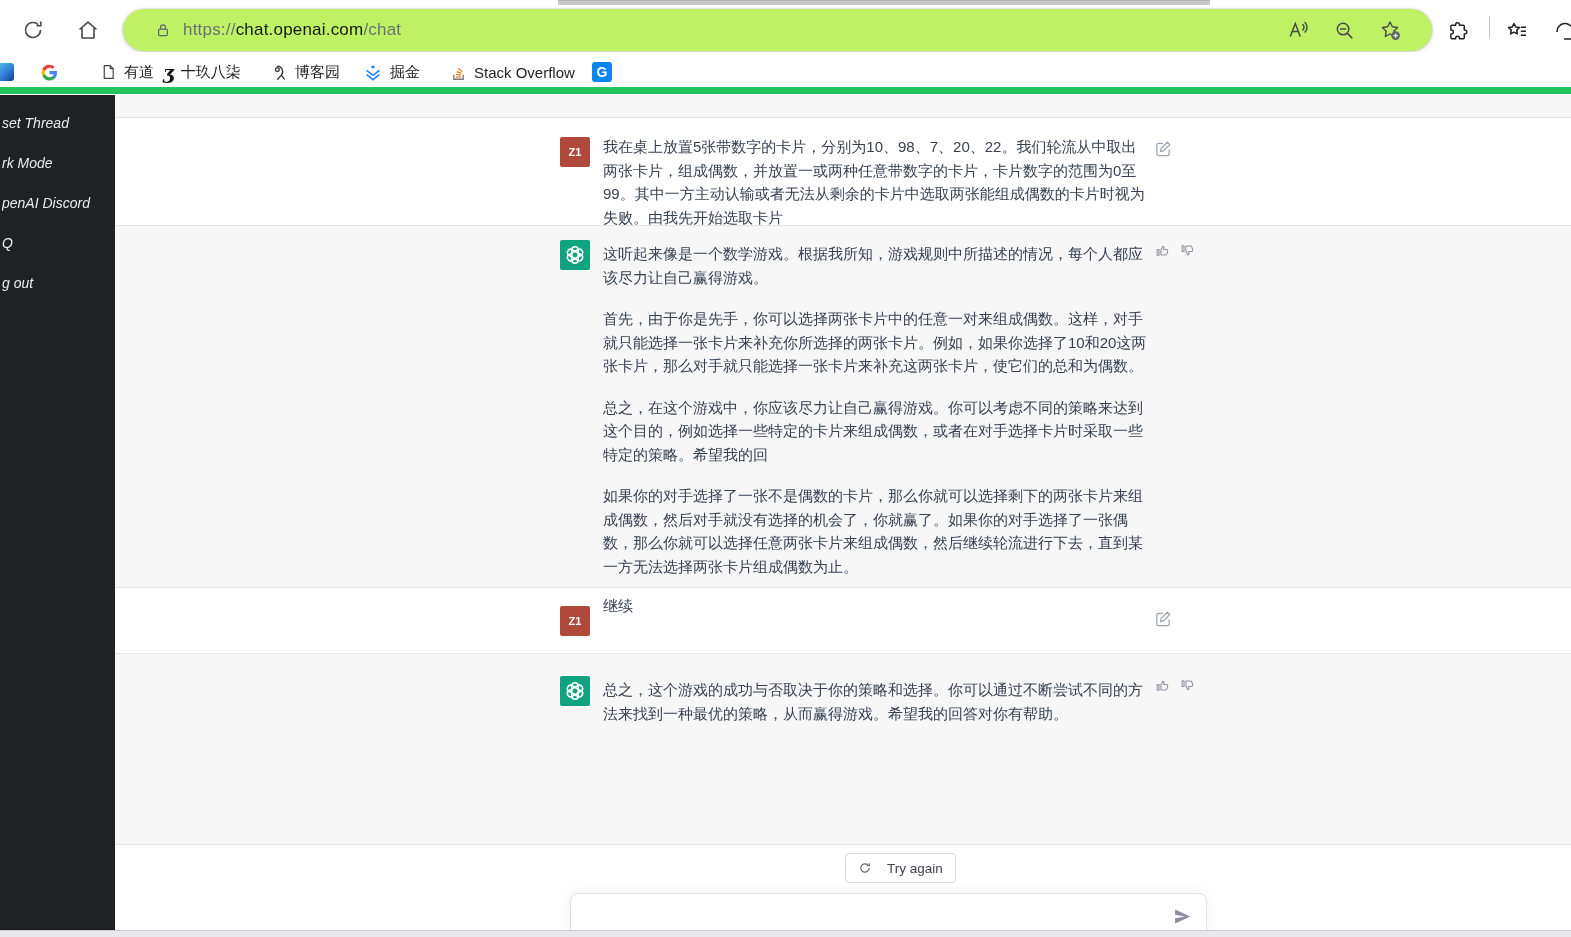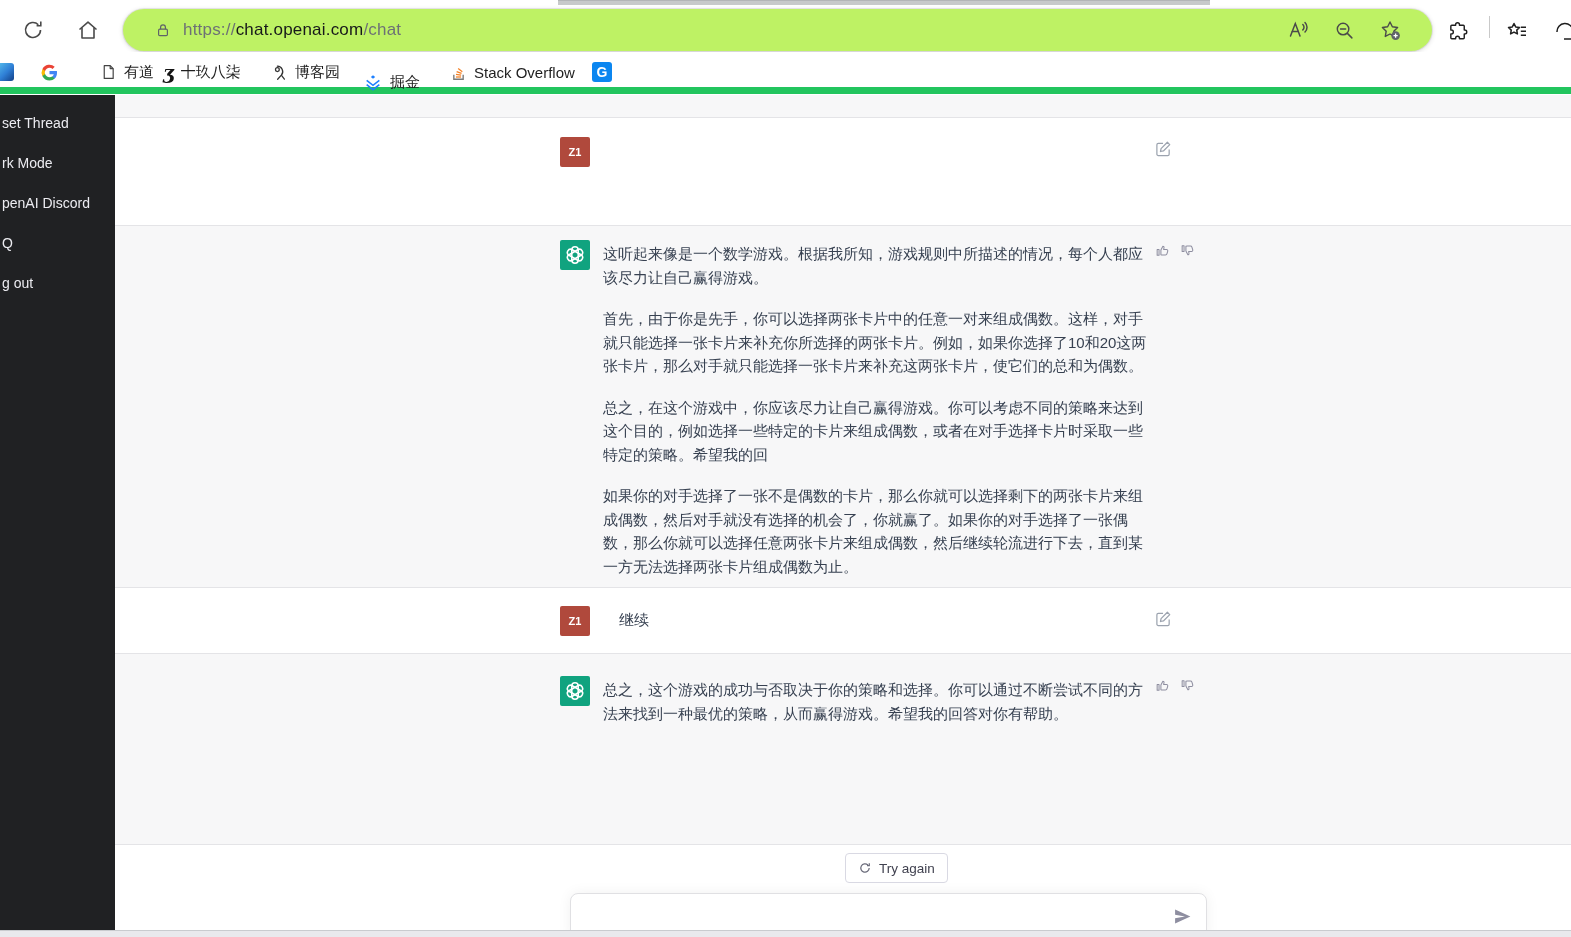--- a/index.html
+++ b/index.html
@@ -23,38 +23,38 @@
   
   .bookmarksbar { position:absolute; left:0; top:52px; width:1571px; height:42px; background:#fff; border-bottom:7px solid #22c55e; }
   .bm-item { position:absolute; top:0; height:40px; display:flex; align-items:center; gap:7px; cursor:pointer; }
   .bm-label { font-size:15px; color:#1f1f1f; white-space:nowrap; }
   .g-tile { width:20px; height:20px; background:#0b86f0; border-radius:3px; color:#fff; font-weight:bold; font-size:14px; display:flex; align-items:center; justify-content:center; }
   .bing-cut { width:18px; height:18px; border-radius:3px; background:linear-gradient(135deg,#59c2ee 0%,#2f7fd6 55%,#123f86 100%); }
   .glyph3 { font-family:"DejaVu Serif",serif; font-style:italic; font-weight:bold; font-size:19px; color:#141414; line-height:20px; }
 
   
   .sidebar { position:absolute; left:0; top:95px; width:115px; height:835px; background:#202123; }
-  .sb-item { position:absolute; left:2px; width:113px; height:22px; color:#ececf1; font-size:14px; line-height:22px; white-space:nowrap; overflow:hidden; cursor:pointer; }
+  .sb-item { position:absolute; left:2px; width:113px; height:22px; color:#ececf1; font-size:14px; line-height:22px; white-space:nowrap; overflow:hidden; cursor:pointer;font-style:italic; }
   .main { position:absolute; left:115px; top:95px; width:1456px; height:835px; background:#fff; }
   .remnant-row { position:absolute; left:0; top:0; width:1456px; height:23px; background:#f7f7f8; border-bottom:1px solid #e4e4e7; }
 
   .row { position:absolute; left:0; width:1456px; }
   .row.user { background:#fff; }
   .row.assistant { background:#f7f7f8; border-top:1px solid #e4e4e7; border-bottom:1px solid #e4e4e7; }
   .avatar { position:absolute; left:445px; width:30px; height:30px; border-radius:2px; display:flex; align-items:center; justify-content:center; }
   .avatar.user-av { background:#b0493c; color:#fff; font-size:11px; font-weight:bold; }
   .avatar.gpt-av { background:#10a37f; }
   .msg-text { position:absolute; left:488px; width:548px; font-size:15px; line-height:23.5px; color:#374151; }
   .msg-text p { margin-bottom:18px; }
   .msg-text p:last-child { margin-bottom:0; }
   .msg-actions { position:absolute; display:flex; gap:10px; color:#9ca3af; }
   .act-icon { cursor:pointer; display:flex; align-items:center; }
   .thumb-down svg { transform:scaleY(-1); }
 
-  .tryagain { position:absolute; left:730px; top:758px; height:29px; padding:14px 12px; display:flex; align-items:center; gap:7px;
+  .tryagain { position:absolute; left:730px; top:758px; height:29px; padding:14px 12px; display:flex; align-items:center; gap:15px;
               background:#fff; border:1px solid #d9d9e3; border-radius:4px; font-size:13.5px; color:#40414f; cursor:pointer; }
   .inputbox { position:absolute; left:455px; top:798px; width:637px; height:48px; background:#fff; border:1px solid #e0e0e3;
               border-radius:8px; box-shadow:0 0 14px rgba(0,0,0,.06); }
   .inputbox textarea { position:absolute; left:14px; top:8px; width:570px; height:32px; border:none; outline:none; resize:none;
               font-family:inherit; font-size:15px; color:#374151; background:transparent; }
   .send-btn { position:absolute; right:13px; top:13px; width:20px; height:20px; cursor:pointer; }
 
   .bottom-strip { position:absolute; left:0; top:930px; width:1571px; height:7px; background:#e9e9ed; border-top:1px solid #c9cbcf; z-index:5; }
 </style>
 </head>
@@ -170,21 +170,21 @@
     <div class="bm-item" style="left:270px;">
       <svg width="18" height="19" viewBox="0 0 20 20">
           <g fill="none" stroke="#333" stroke-width="1.4" stroke-linecap="round">
             <circle cx="8.2" cy="6.8" r="2.1"></circle>
             <path d="M8.2 3a6 6 0 0 1 4.4 10L8.5 17.5"></path>
             <path d="M12.8 13.2l3.2 4.2"></path>
           </g>
         </svg>
       <span class="bm-label">博客园</span>
     </div>
-    <div class="bm-item" style="left:363px;align-items:flex-end;">
+    <div class="bm-item" style="left:363px;">
       <svg width="20" height="19" viewBox="0 0 24 24">
           <path d="M12 2.8l2.8 2.2L12 7.2 9.2 5z" fill="#1e80ff"></path>
           <path d="M4 9.3l8 6.2 8-6.2" fill="none" stroke="#1e80ff" stroke-width="2"></path>
           <path d="M4 14.8l8 6.2 8-6.2" fill="none" stroke="#1e80ff" stroke-width="2"></path>
         </svg>
       <span class="bm-label">掘金</span>
     </div>
     <div class="bm-item" style="left:450px;">
       <svg width="17" height="19" viewBox="0 0 20 20">
           <path d="M4.5 12.5V18h11v-5.5" fill="none" stroke="#7a7a7a" stroke-width="1.6"></path>
@@ -210,20 +210,23 @@
     <div class="sb-item" style="top:177px;"><span>g out</span></div>
   </div>
 
   <div class="main">
     <div class="remnant-row"></div>
 
     <div class="row user" style="top:23px; height:107px;">
       <div class="avatar user-av" style="top:19px;">
           <span>Z1</span>
         </div>
+      <div class="msg-text" style="top:17px;">
+        <p>我在桌上放置5张带数字的卡片，分别为10、98、7、20、22。我们轮流从中取出两张卡片，组成偶数，并放置一或两种任意带数字的卡片，卡片数字的范围为0至99。其中一方主动认输或者无法从剩余的卡片中选取两张能组成偶数的卡片时视为失败。由我先开始选取卡片</p>
+      </div>
       <div class="msg-actions" style="left:1040px; top:22px;">
         <span class="act-icon">
             <svg width="17" height="17" viewBox="0 0 18 18">
               <g fill="none" stroke="#9ca3af" stroke-width="1.3">
                 <path d="M15 10v5a1.5 1.5 0 0 1-1.5 1.5h-10A1.5 1.5 0 0 1 2 15V5a1.5 1.5 0 0 1 1.5-1.5H8.5"></path>
                 <path d="M13.1 2.4l2.5 2.5-6.7 6.7-3.1.6.6-3.1z" stroke-linejoin="round"></path>
               </g>
             </svg>
           </span>
       </div>
@@ -262,21 +265,21 @@
               </g>
             </svg>
           </span>
       </div>
     </div>
 
     <div class="row user" style="top:493px; height:65px;">
       <div class="avatar user-av" style="top:18px;">
           <span>Z1</span>
         </div>
-      <div class="msg-text" style="top:20px;margin-left:16px;">
+      <div class="msg-text" style="top:6px;">
         <p>继续</p>
       </div>
       <div class="msg-actions" style="left:1040px; top:22px;">
         <span class="act-icon">
             <svg width="17" height="17" viewBox="0 0 18 18">
               <g fill="none" stroke="#9ca3af" stroke-width="1.3">
                 <path d="M15 10v5a1.5 1.5 0 0 1-1.5 1.5h-10A1.5 1.5 0 0 1 2 15V5a1.5 1.5 0 0 1 1.5-1.5H8.5"></path>
                 <path d="M13.1 2.4l2.5 2.5-6.7 6.7-3.1.6.6-3.1z" stroke-linejoin="round"></path>
               </g>
             </svg>

